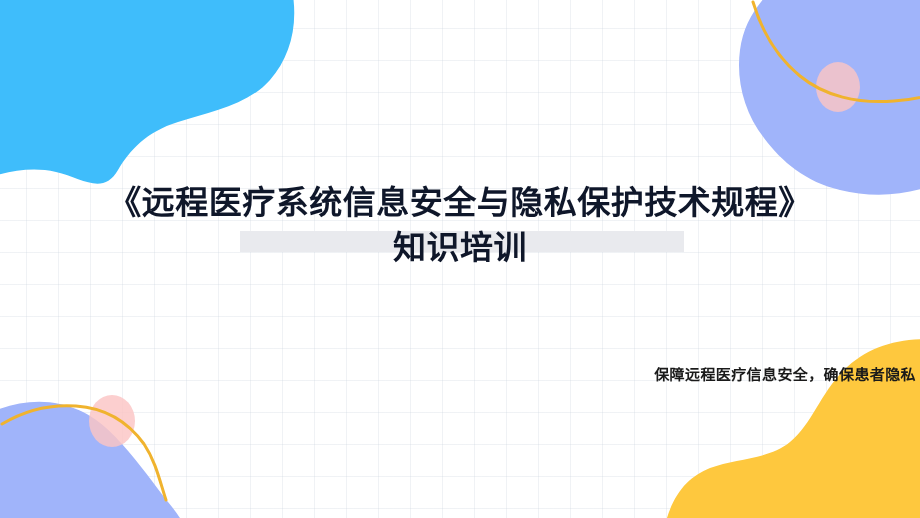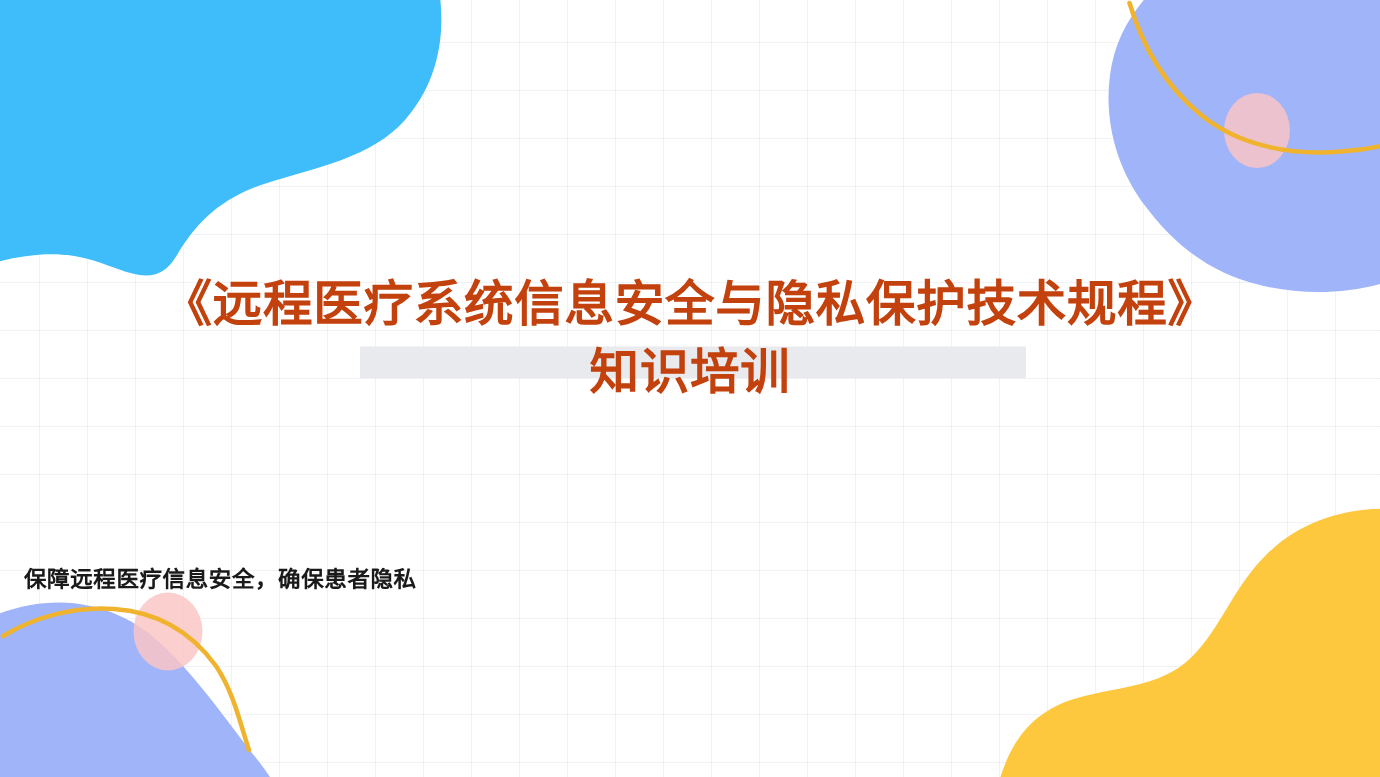--- a/index.html
+++ b/index.html
@@ -66,33 +66,33 @@
     background: #e9eaee;
     z-index: -1;
   }
 
   .slide-title {
     margin: 0;
     font-size: 33px;
     line-height: 45px;
     font-weight: 700;
     letter-spacing: 0.5px;
-    color: #c2410c;
+    color: #0f172a;
     font-family: "Liberation Sans", "DejaVu Sans", sans-serif;
     white-space: pre-line;
     position: relative;
   }
 
   .subtitle {
     position: absolute;
     top: 360px;
     left: 0;
     right: 0;
-    text-align: left;
-    margin: 16px;
+    text-align: right;
+    margin: 4px;
     font-size: 15px;
     line-height: 22px;
     font-weight: 700;
     letter-spacing: 0.4px;
     color: #1a1a1a;
     font-family: "Liberation Sans", "DejaVu Sans", sans-serif;
   }
 </style>
 </head>
 <body>

